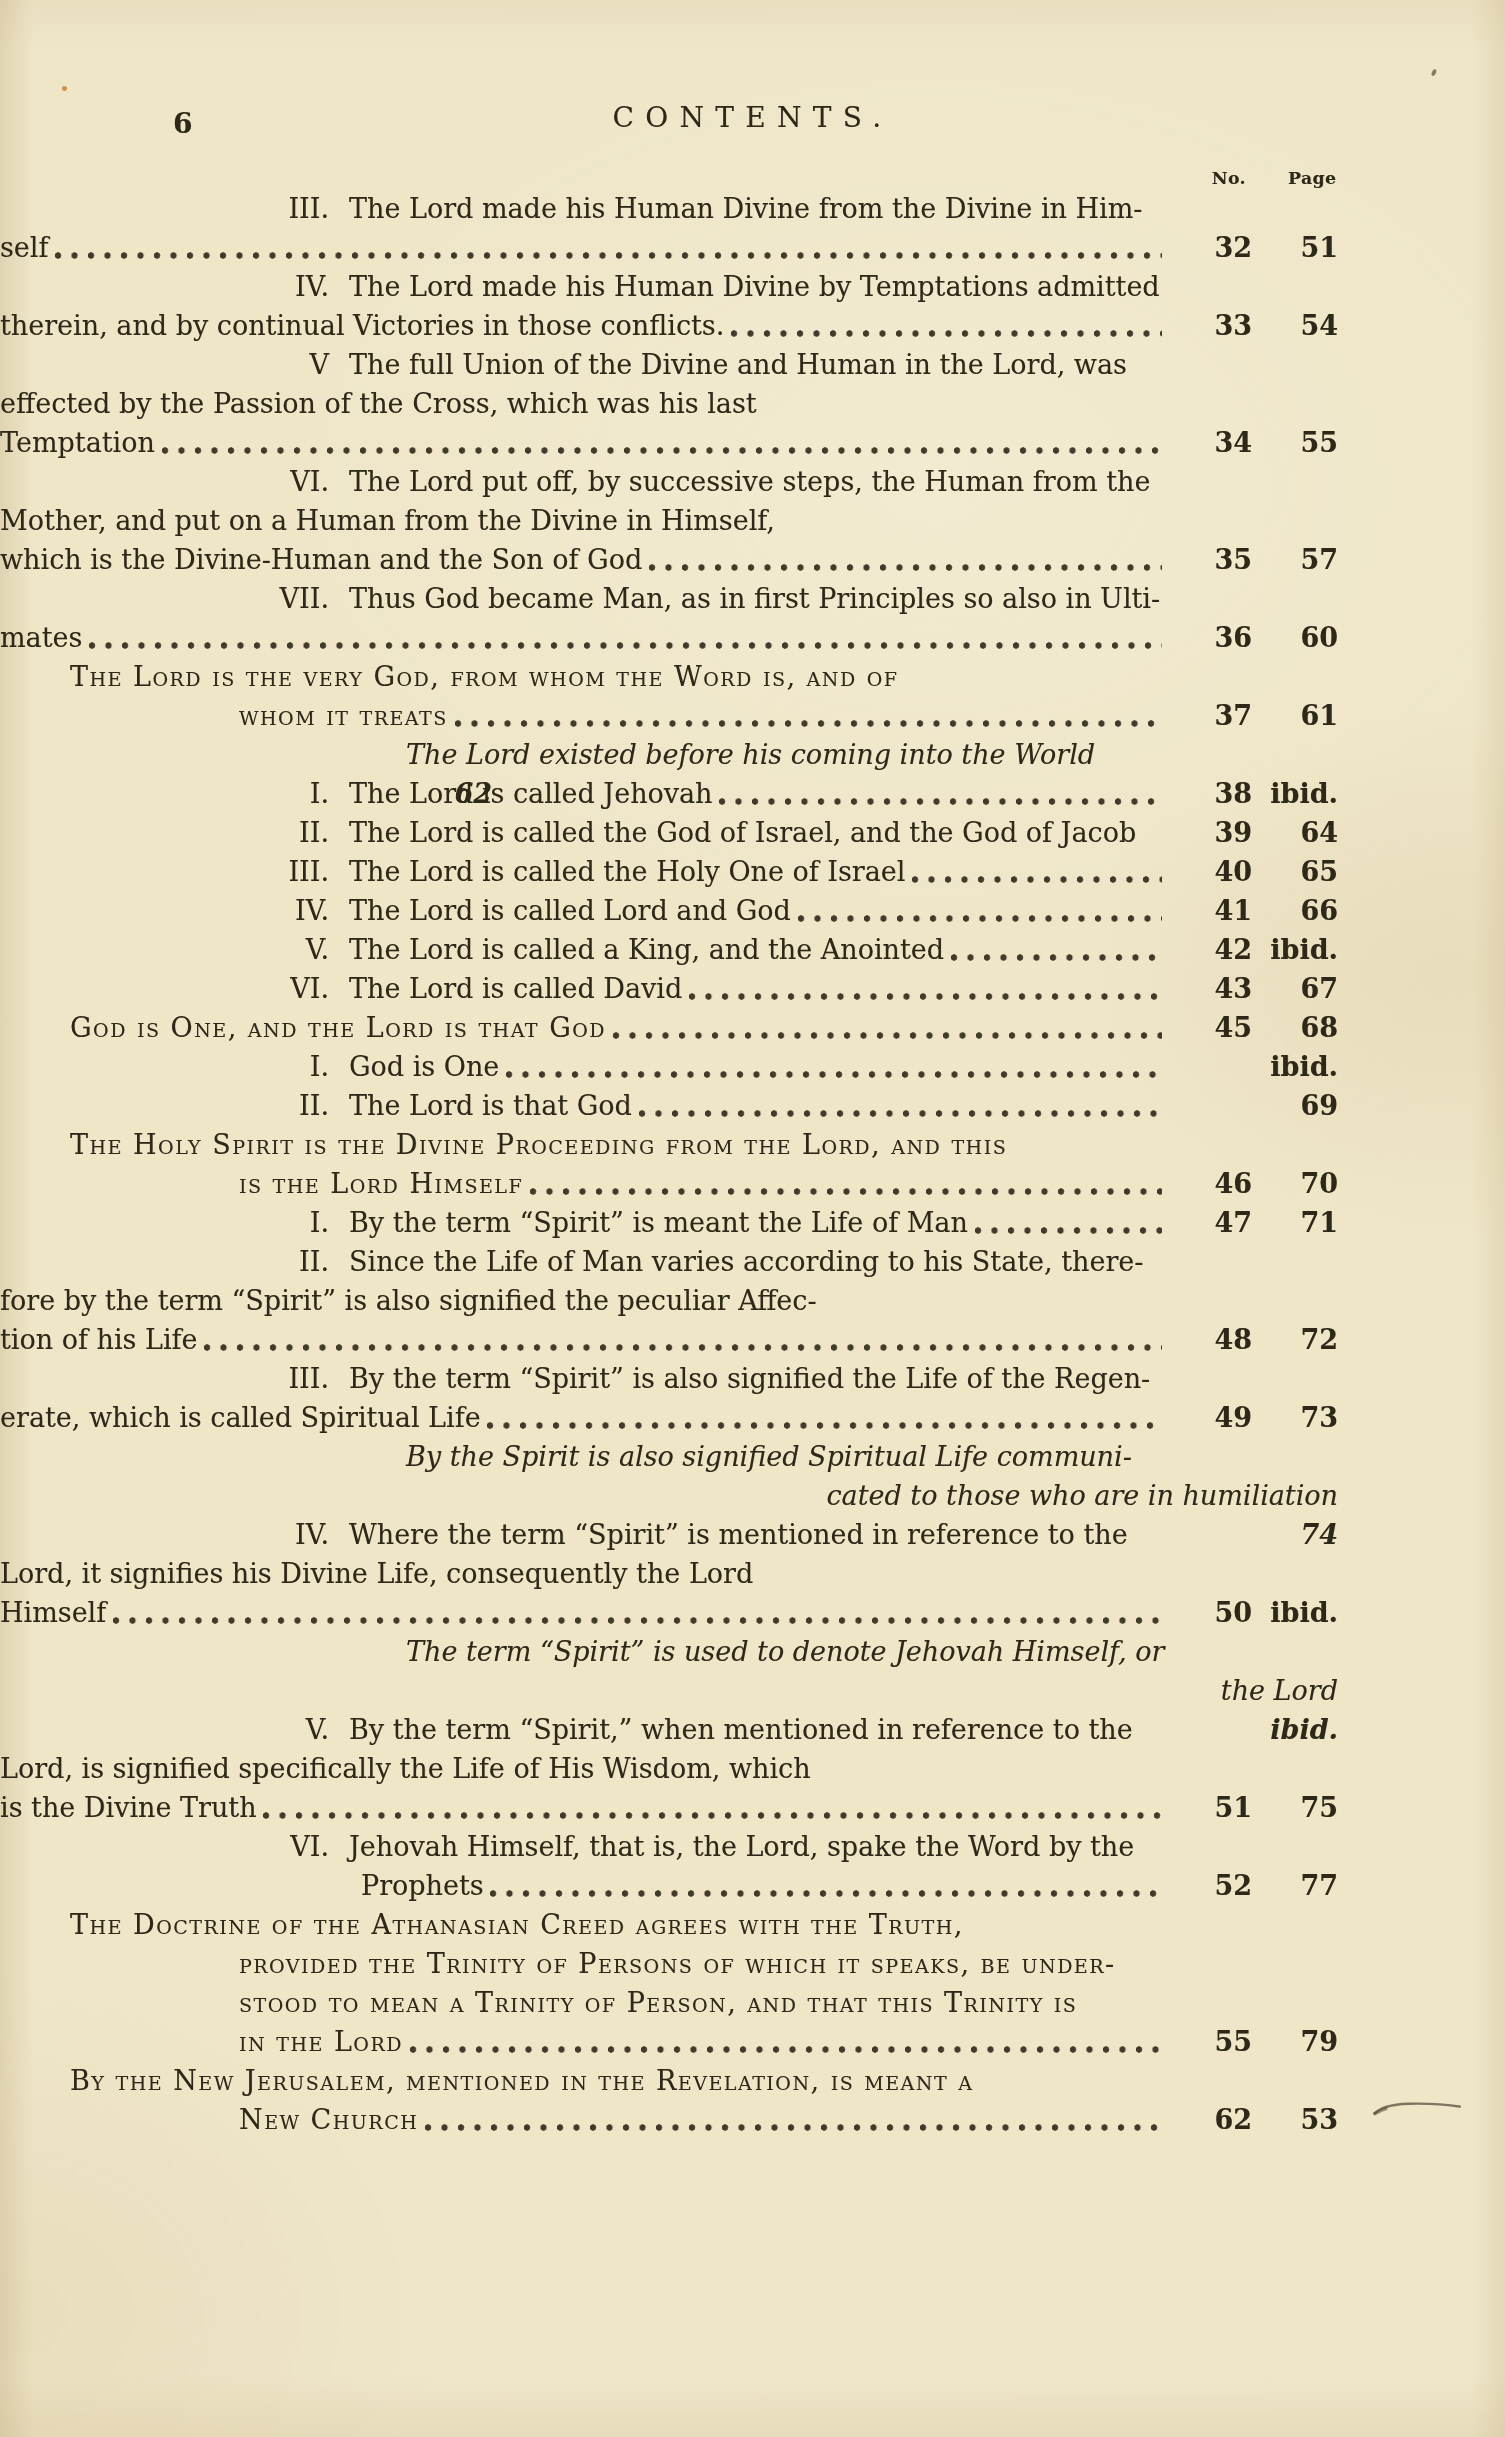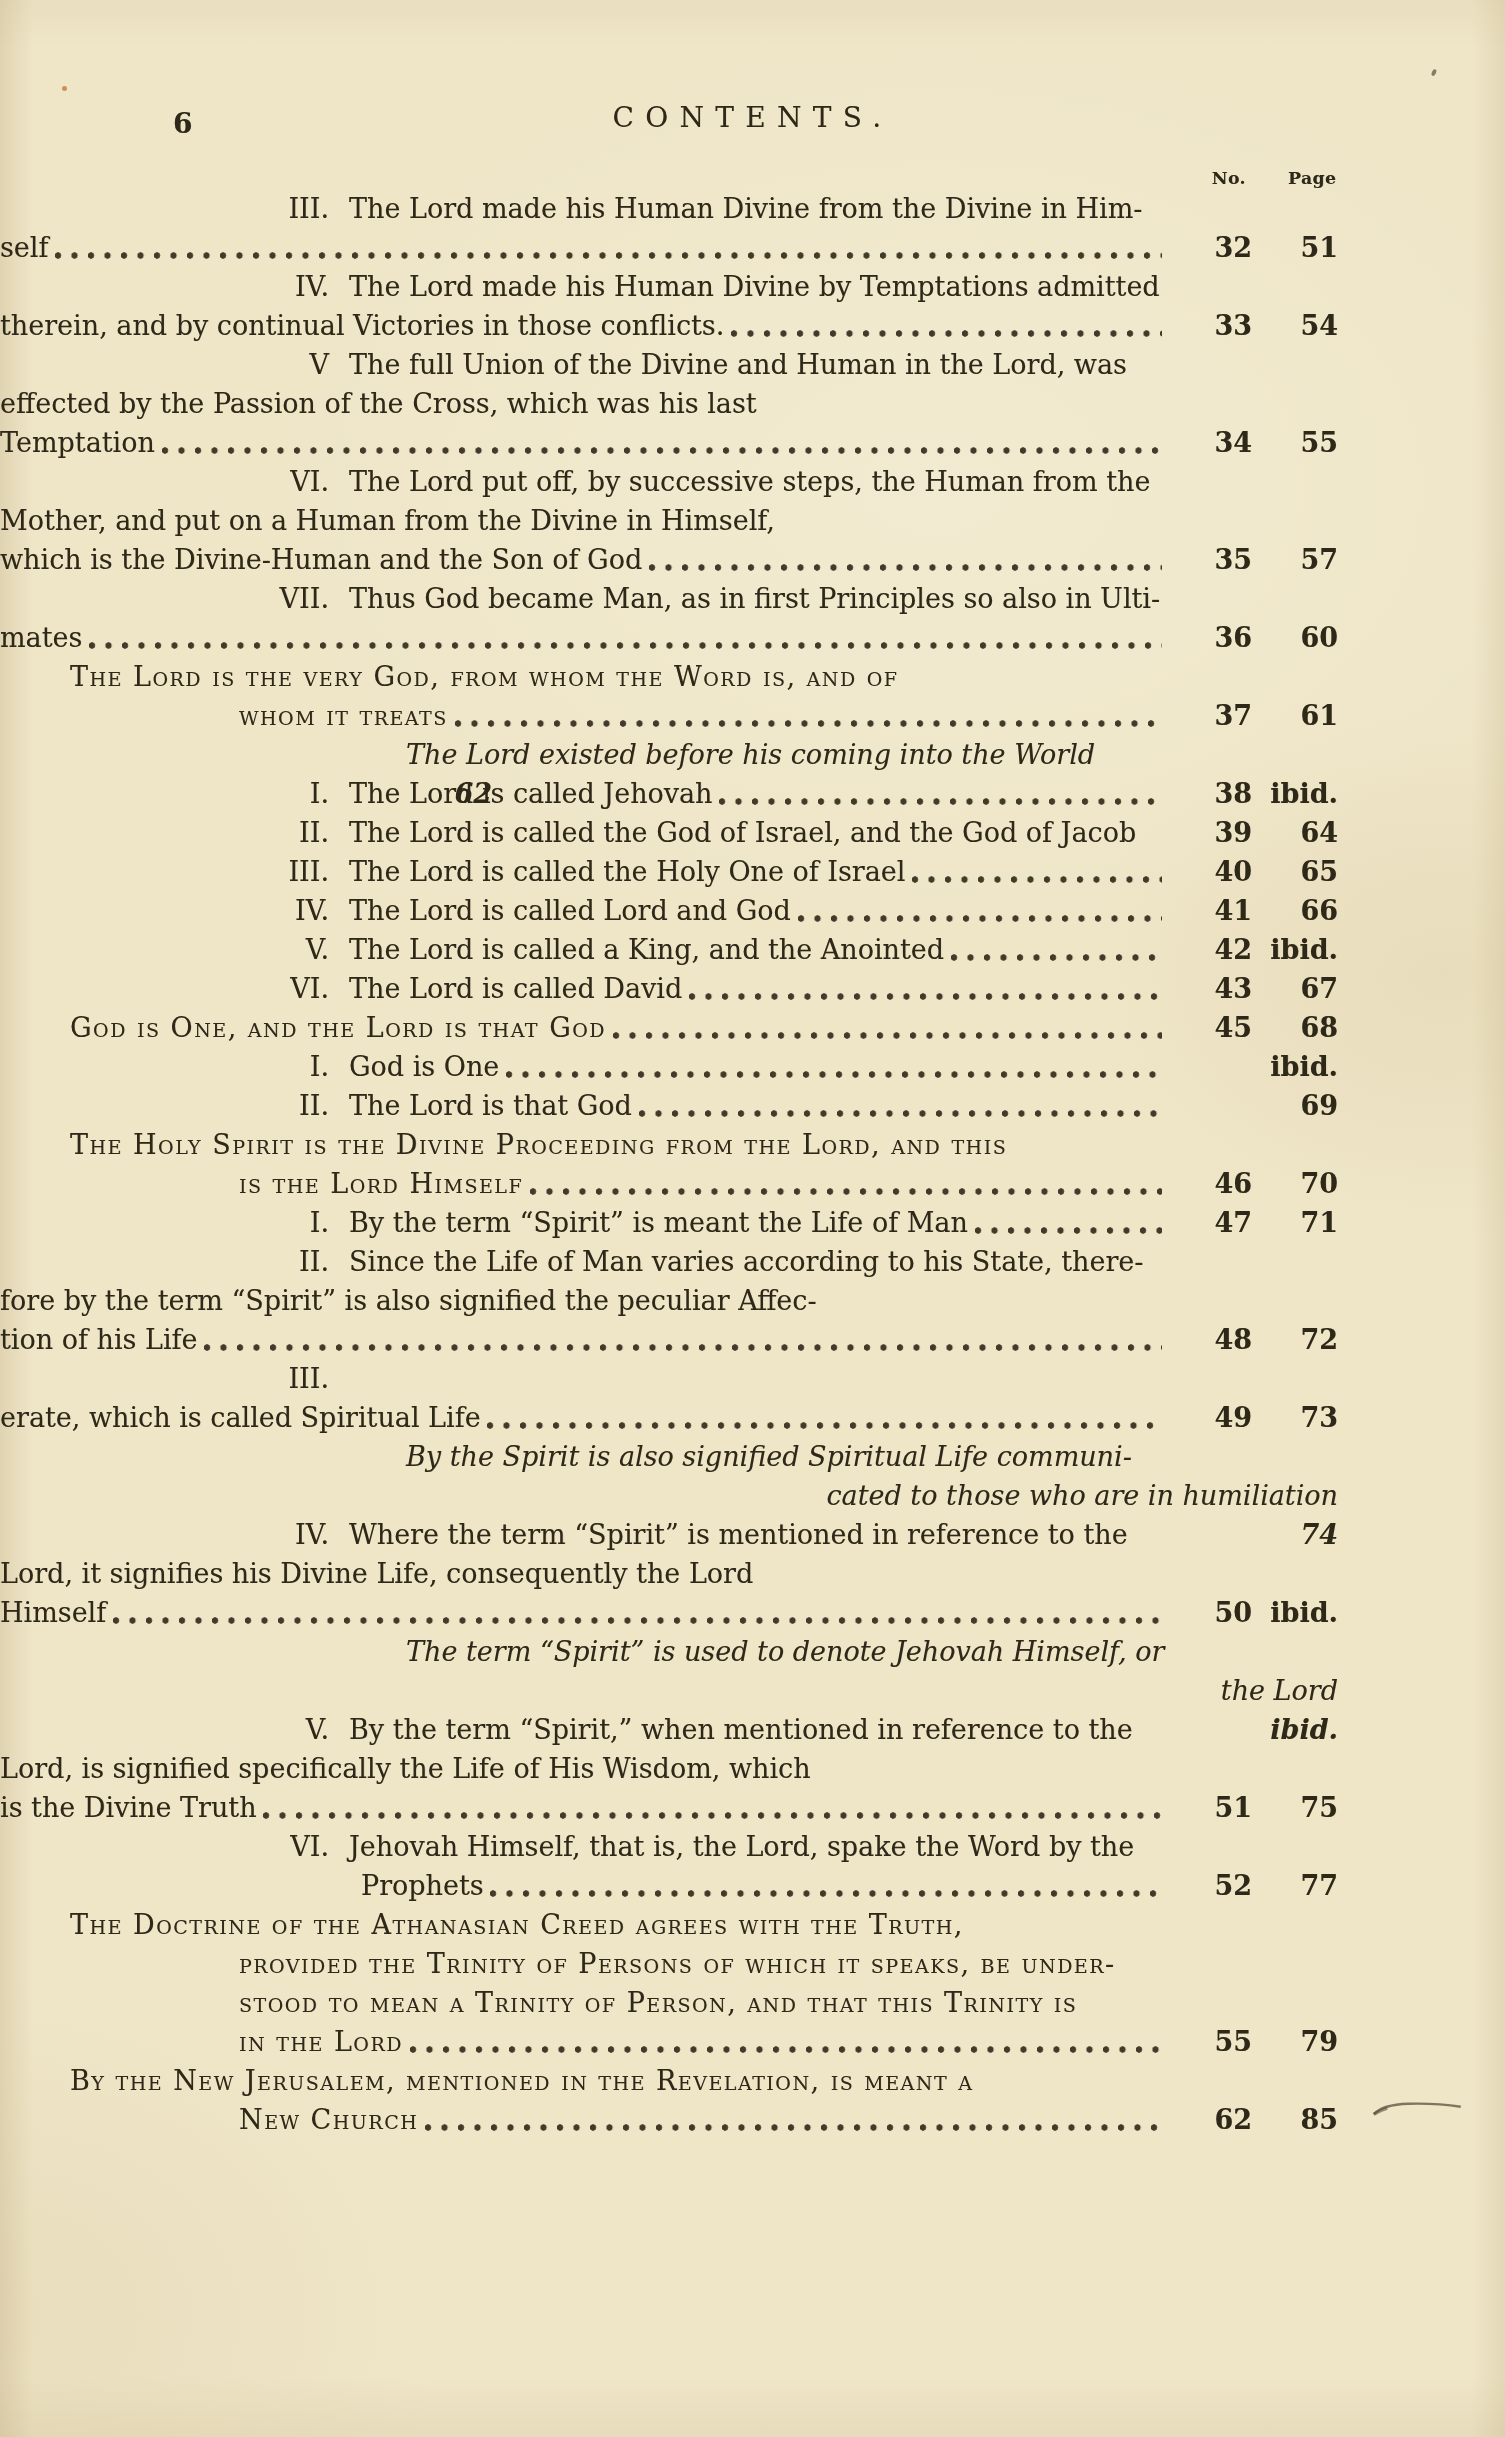--- a/index.html
+++ b/index.html
@@ -280,20 +280,21 @@
       <span class="pg"></span>
     </div>
     <div class="row k-c ink">
       <span class="txt">tion of his Life</span>
       <span class="leader"></span>
       <span class="no">48</span>
       <span class="pg">72</span>
     </div>
     <div class="row k-e ink">
       <span class="numeral">III.</span>
+      <span class="txt">By the term “Spirit” is also signified the Life of the Regen-</span>
       <span class="leader blank"></span>
       <span class="no"></span>
       <span class="pg"></span>
     </div>
     <div class="row k-c ink">
       <span class="txt">erate, which is called Spiritual Life</span>
       <span class="leader"></span>
       <span class="no">49</span>
       <span class="pg">73</span>
     </div>
@@ -399,21 +400,21 @@
     <div class="row k-h ink">
       <span class="txt">By the New Jerusalem, mentioned in the Revelation, is meant a</span>
       <span class="leader blank"></span>
       <span class="no"></span>
       <span class="pg"></span>
     </div>
     <div class="row k-hc ink">
       <span class="txt">New Church</span>
       <span class="leader"></span>
       <span class="no">62</span>
-      <span class="pg">85</span>
+      <span class="pg">53</span>
     </div>
   </div>
 
 <svg class="pen-mark" width="98" height="30" viewBox="0 0 130 40">
   <path d="M6,27 Q18,14 52,13 Q90,12 122,17" stroke="#4e4535" stroke-width="3.2" fill="none" opacity="0.7"></path>
   <path d="M6,27 Q14,22 24,19" stroke="#4e4535" stroke-width="4.5" fill="none" opacity="0.55"></path>
 </svg>
 <div class="speck-orange"></div>
 <div class="speck-dark"></div>
 

